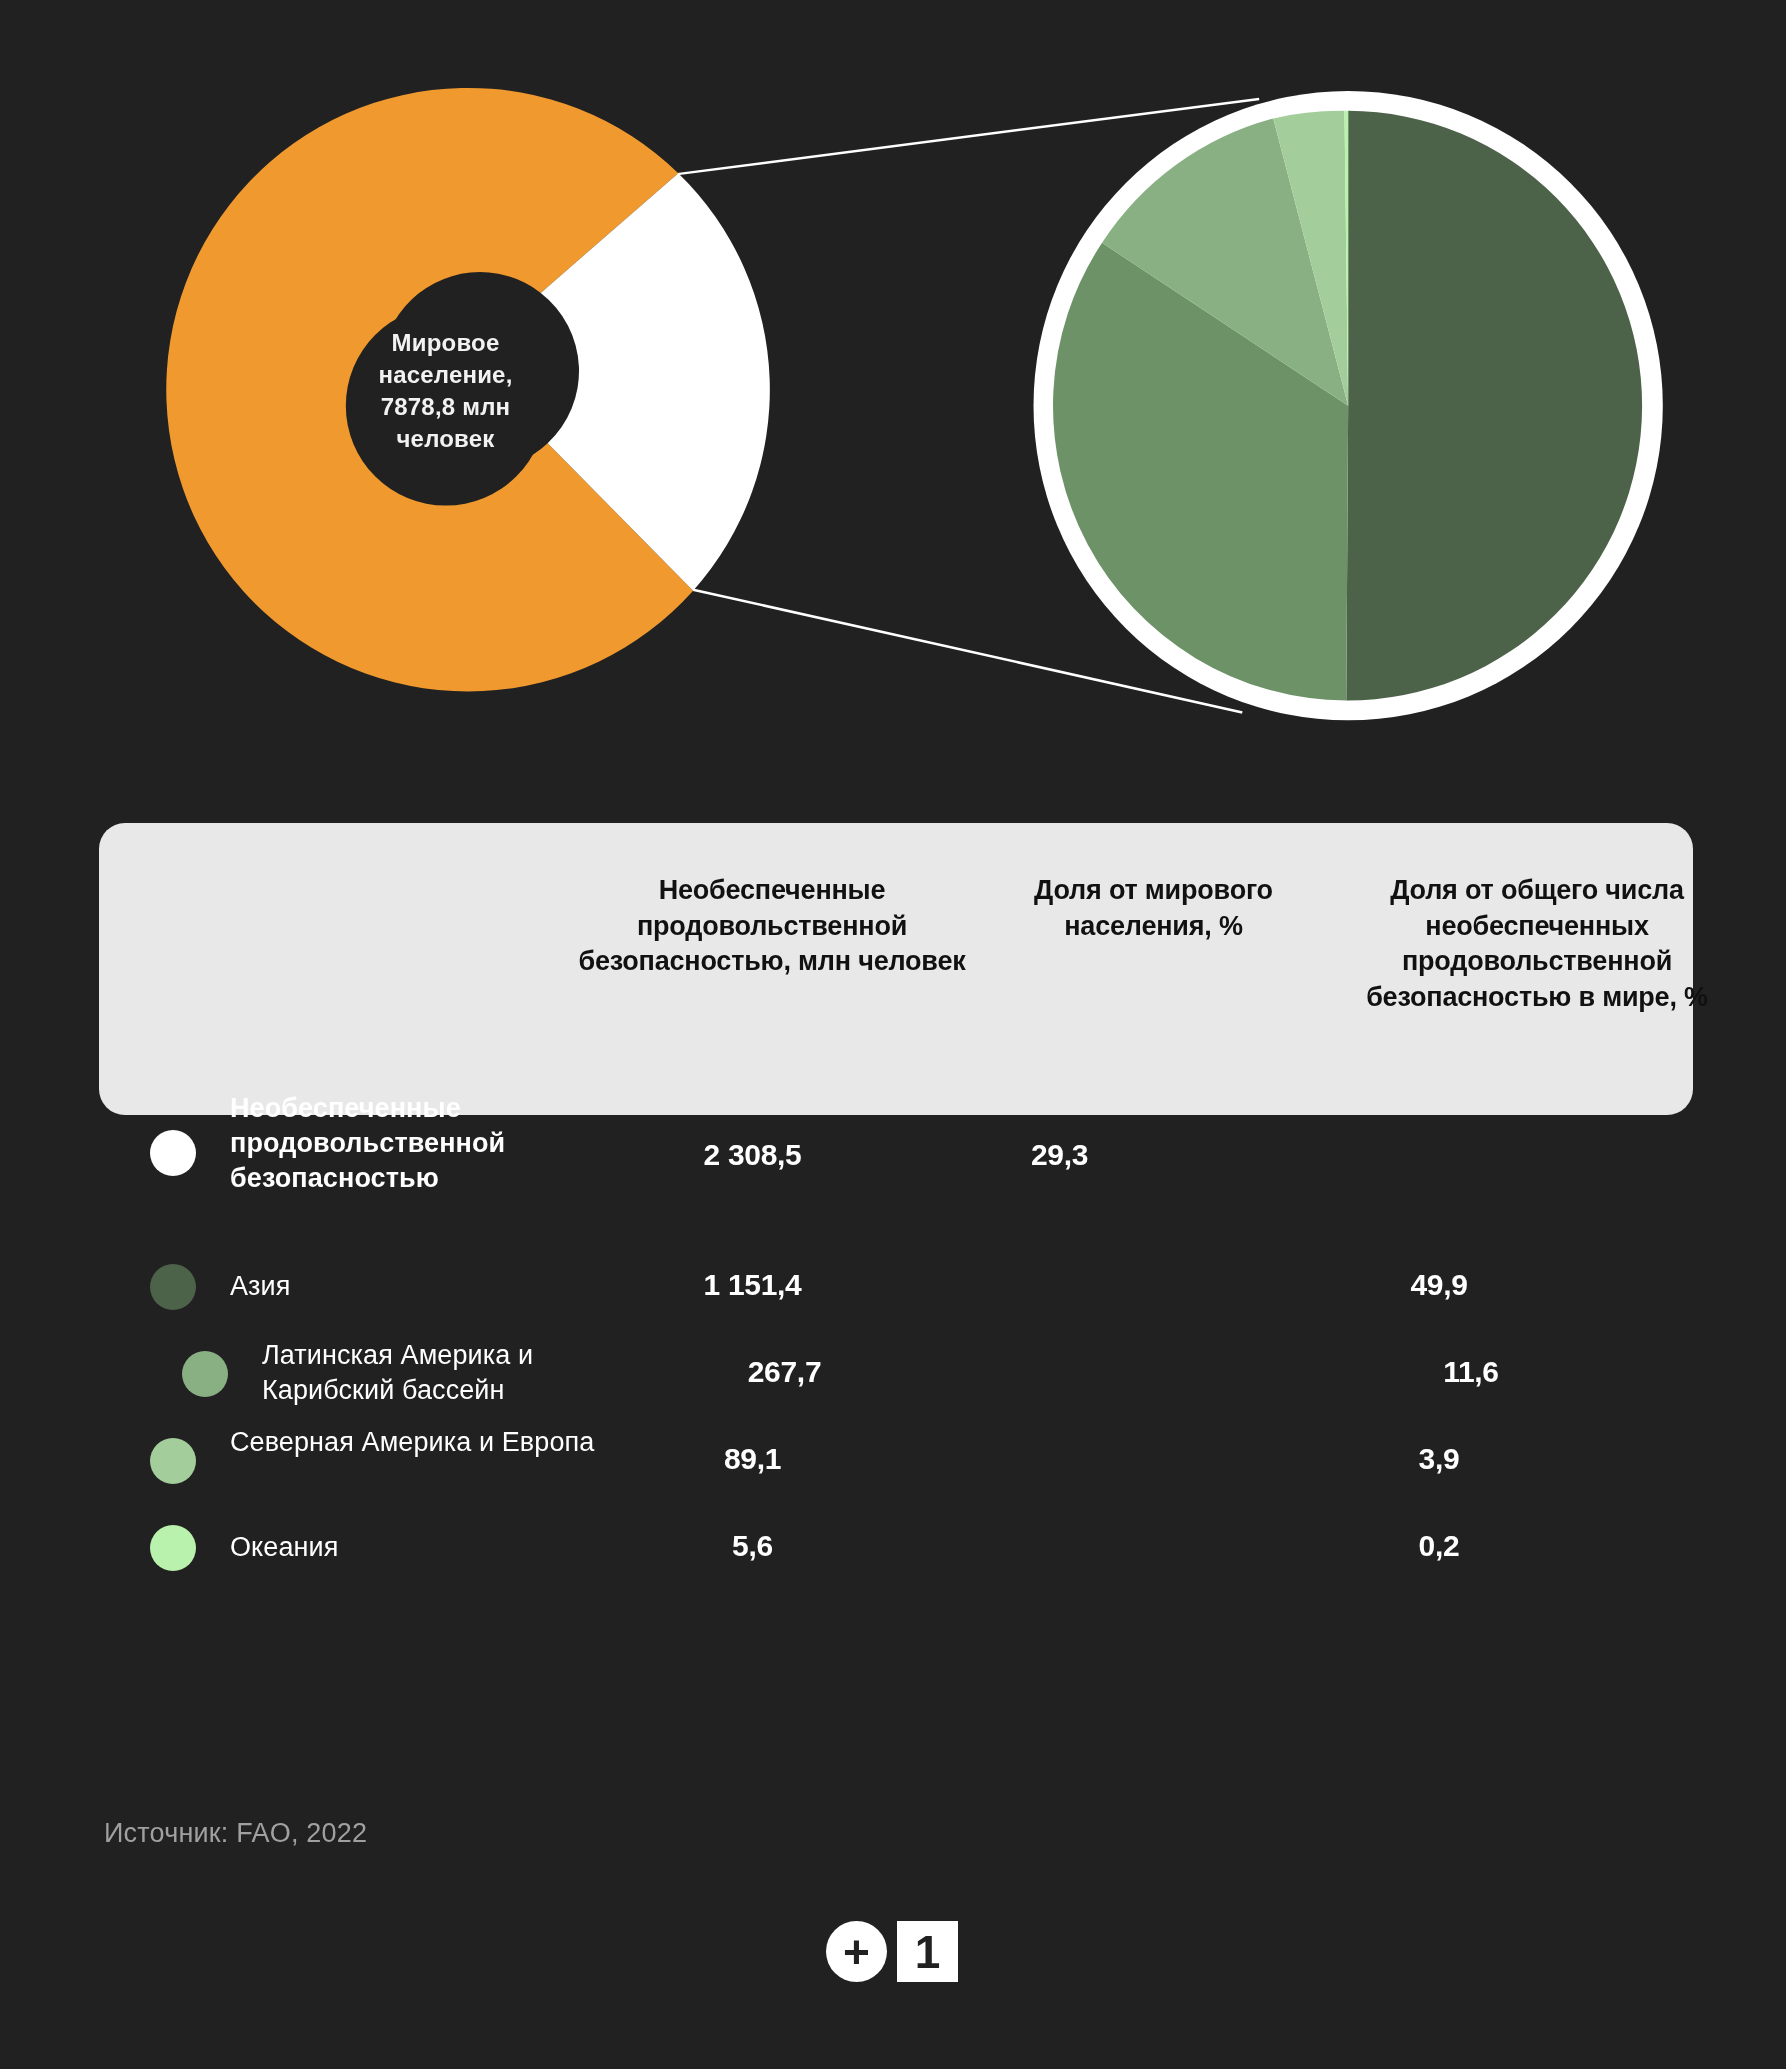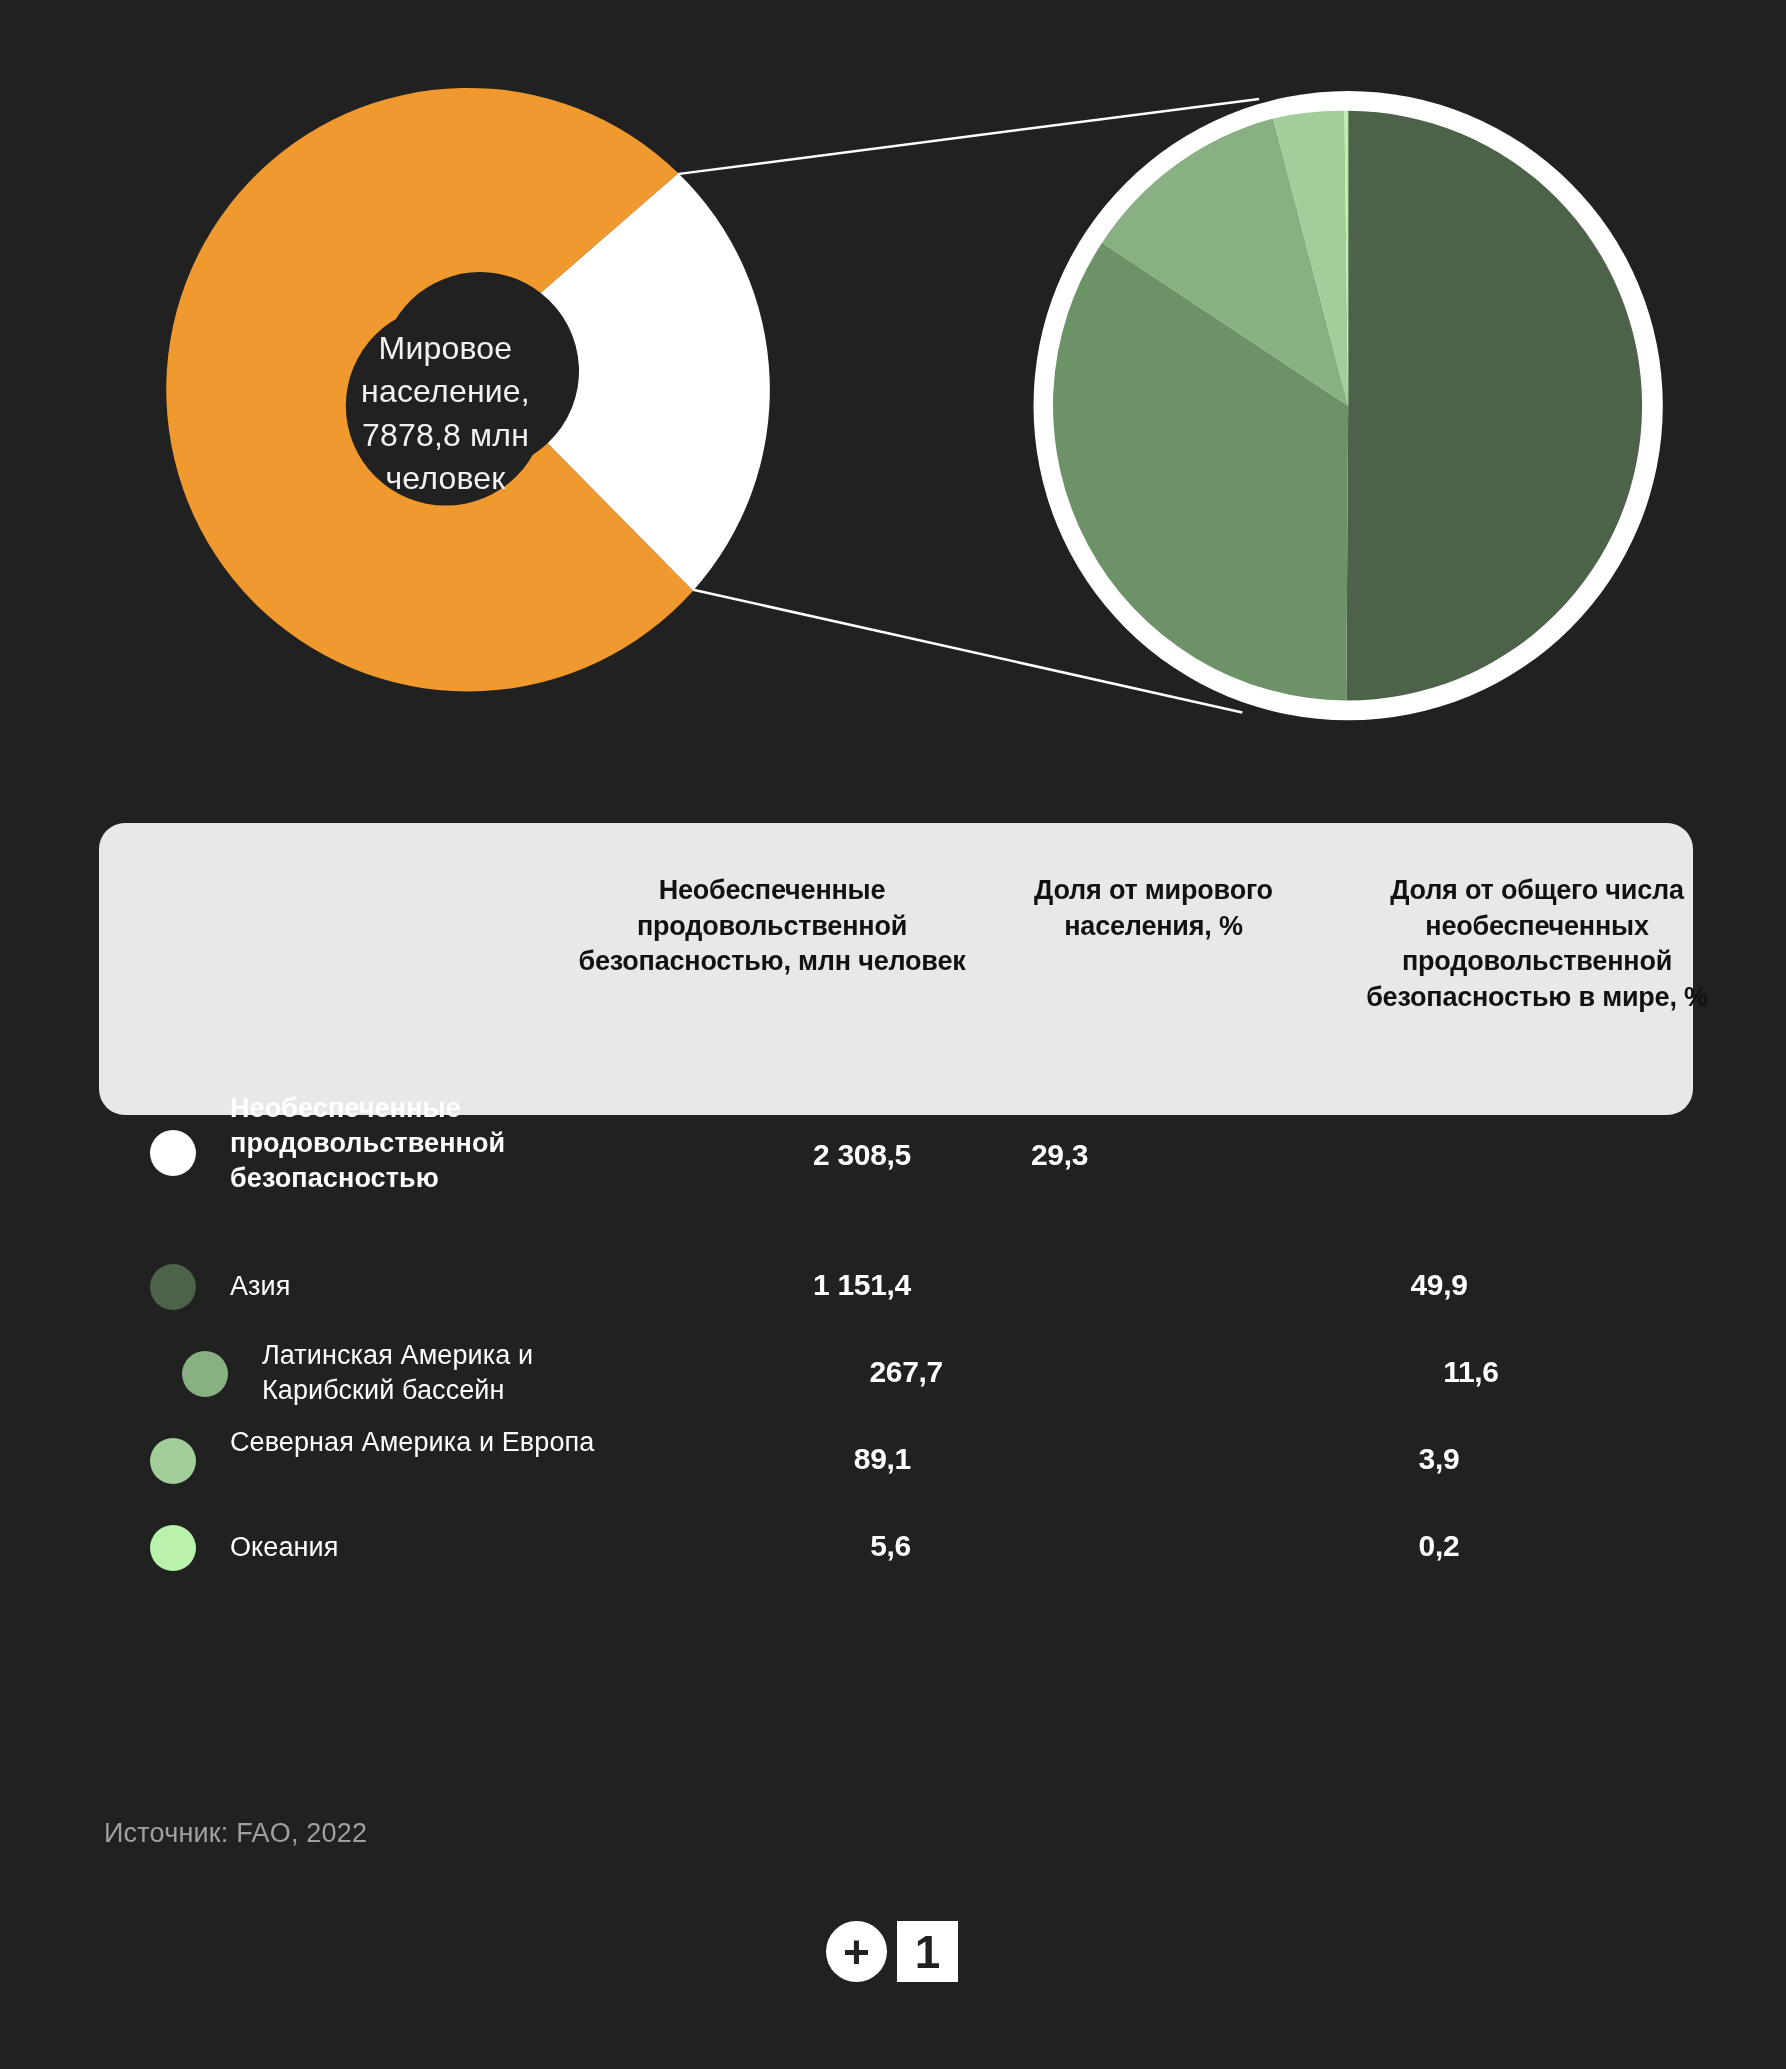--- a/index.html
+++ b/index.html
@@ -13,27 +13,28 @@
 
   
   .charts { position:relative; width:1786px; height:752px; }
   .chart-svg { position:absolute; left:0; top:0; }
 
   .donut-center-text {
     position:absolute;
     left:330px; top:327px;
     width:231px; height:173px;
     display:flex; flex-direction:column;
-    align-items:center; justify-content:space-between;
+    align-items:center; justify-content:flex-start;
     text-align:center;
     color:#f2f2f2;
-    font-size:32px;
+    font-size:24px;
     line-height:1.33;
     letter-spacing:0.2px;
     pointer-events:none;
+    font-weight:bold;
   }
 
   
   .header-panel {
     position:absolute;
     left:99px; top:823px;
     width:1594px; height:292px;
     background:#e8e8e8;
     border-radius:26px;
   }
@@ -71,21 +72,21 @@
     left:230px;
     width:396px;
     color:#ffffff;
     font-size:27px;
     line-height:1.29;
     letter-spacing:0.1px;
   }
   .v1 {
     position:absolute;
     left:594px; width:317px;
-    text-align:right;
+    text-align:center;
     color:#ffffff; font-weight:bold; font-size:30px;
     letter-spacing:-0.3px;
   }
   .v2 {
     position:absolute;
     left:926px; width:267px;
     text-align:center;
     color:#ffffff; font-weight:bold; font-size:30px;
     letter-spacing:-0.3px;
   }

